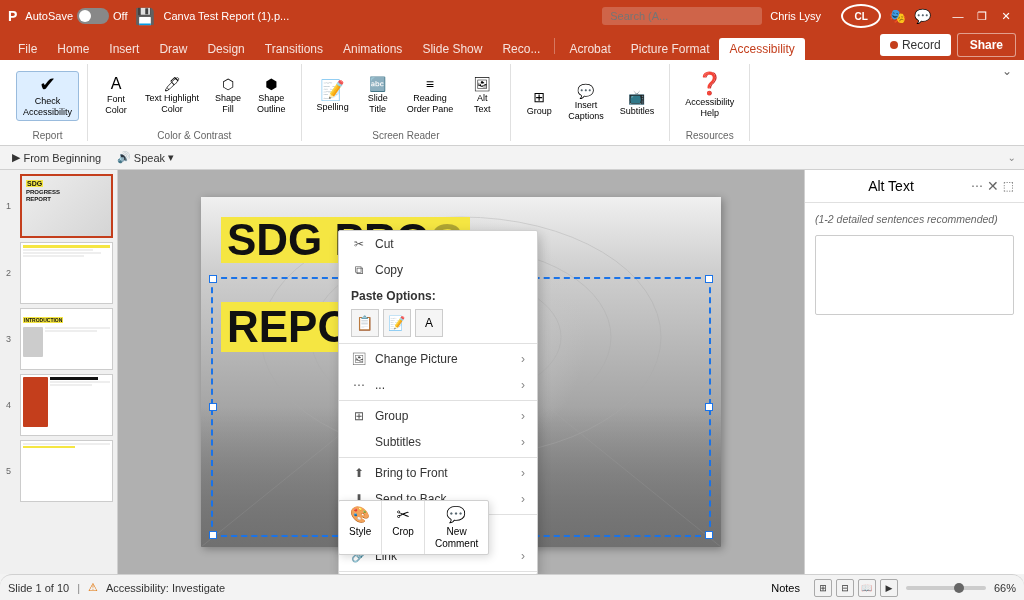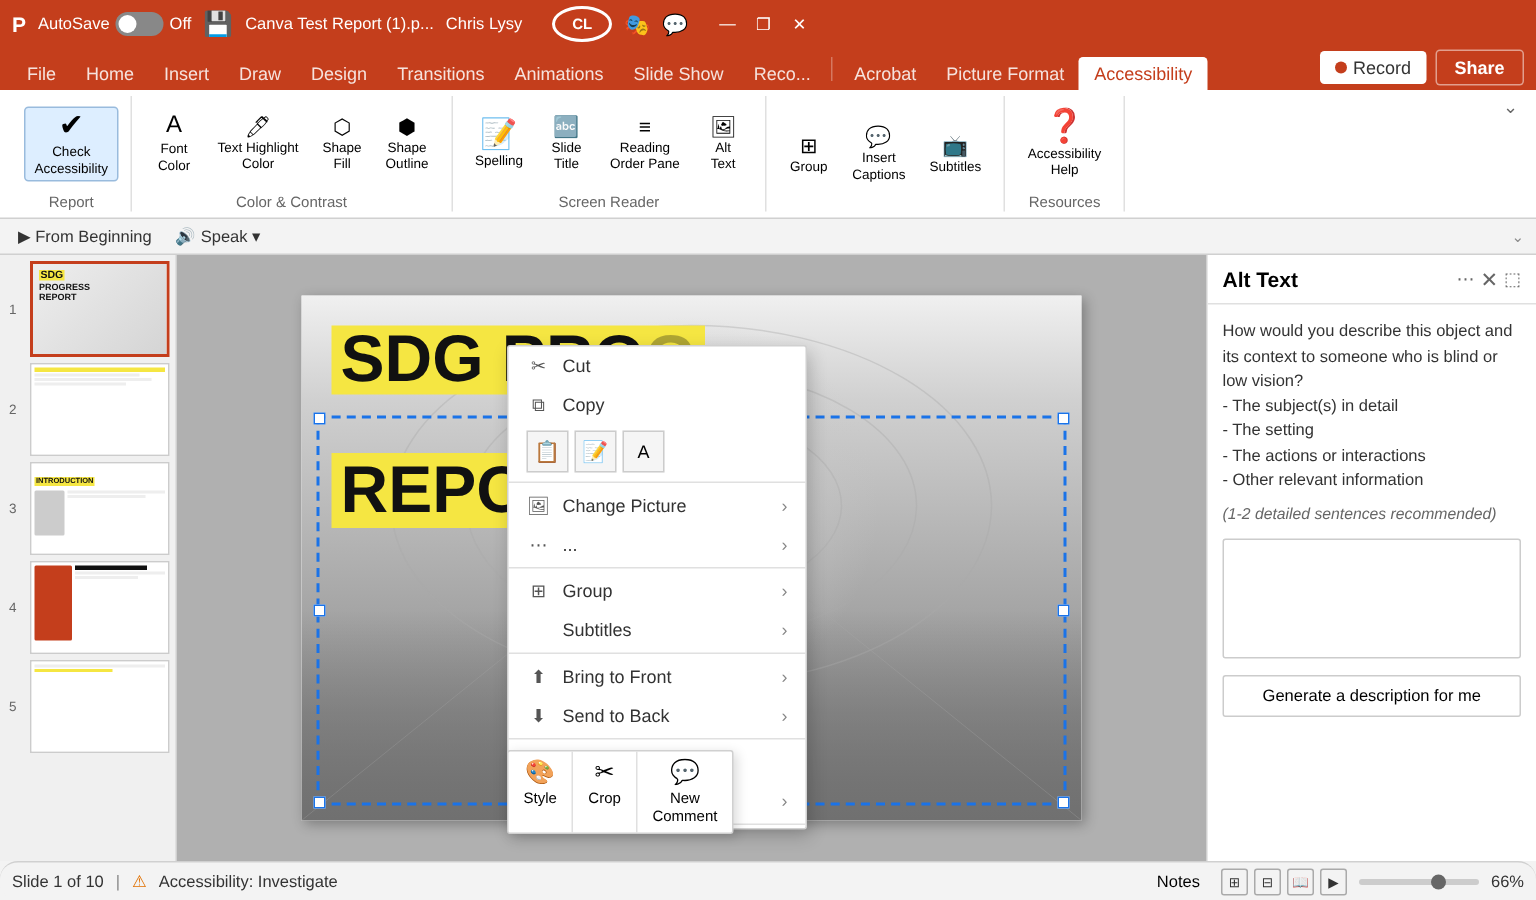--- a/index.html
+++ b/index.html
@@ -255,21 +255,21 @@
       flex-direction: column;
       overflow-y: auto;
     }
     .panel-header {
       display: flex;
       align-items: center;
       padding: 8px 10px;
       border-bottom: 1px solid #e0e0e0;
       gap: 4px;
     }
-    .panel-title { font-size: 14px; font-weight: 700; flex: 1; }
+    .panel-title { font-size: 14px; font-weight: 400; flex: 1; text-align: center; }
     .panel-close { cursor: pointer; color: #666; font-size: 14px; border: none; background: none; }
     .panel-expand { cursor: pointer; color: #666; font-size: 12px; border: none; background: none; }
     .panel-body { padding: 10px; flex: 1; }
     .alt-description { font-size: 11px; color: #333; line-height: 1.5; margin-bottom: 8px; }
     .alt-hint { font-style: italic; color: #666; font-size: 10.5px; margin-bottom: 10px; }
     .alt-textarea {
       width: 100%;
       height: 80px;
       border: 1px solid #ccc;
       border-radius: 2px;
@@ -332,20 +332,21 @@
   <span class="title-bar-logo">P</span>
   <div class="autosave-area">
     <span>AutoSave</span>
     <span class="toggle-switch">
       <span class="toggle-knob"></span>
     </span>
     <span>Off</span>
   </div>
   <span style="color:white;font-size:16px;">💾</span>
   <span style="color:white;font-size:11px;">Canva Test Report (1).p...</span>
+  <input class="title-bar-search" type="text" placeholder="Search (A..." style="">
   <div class="title-bar-user">
     <span>Chris Lysy</span>
     <div class="user-avatar">CL</div>
   </div>
   <span style="color:white;font-size:14px;">🎭</span>
   <span style="color:white;font-size:14px;">💬</span>
   <div class="title-bar-controls">
     <button class="win-btn">—</button>
     <button class="win-btn">❐</button>
     <button class="win-btn close">✕</button>
@@ -607,20 +608,21 @@
 
     <div class="context-menu">
       <div class="ctx-item">
         <span class="ctx-item-icon">✂</span>
         <span>Cut</span>
       </div>
       <div class="ctx-item">
         <span class="ctx-item-icon">⧉</span>
         <span>Copy</span>
       </div>
+      <div class="ctx-section-title">Paste Options:</div>
       <div style="padding:4px 12px;display:flex;gap:4px;">
         <div style="width:28px;height:28px;border:1px solid #ccc;background:#f5f5f5;cursor:pointer;display:flex;align-items:center;justify-content:center;font-size:14px;">📋</div>
         <div style="width:28px;height:28px;border:1px solid #ccc;background:#f5f5f5;cursor:pointer;display:flex;align-items:center;justify-content:center;font-size:14px;">📝</div>
         <div style="width:28px;height:28px;border:1px solid #ccc;background:#f5f5f5;cursor:pointer;display:flex;align-items:center;justify-content:center;font-size:12px;">A</div>
       </div>
       <div class="ctx-divider"></div>
       <div class="ctx-item">
         <span class="ctx-item-icon">🖼</span>
         <span>Change Picture</span>
         <span class="ctx-submenu-arrow">›</span>
@@ -683,30 +685,22 @@
   </div>
 
   <div class="alt-text-panel">
     <div class="panel-header">
       <span class="panel-title">Alt Text</span>
       <button class="panel-expand">⋯</button>
       <button class="panel-close">✕</button>
       <button class="panel-expand">⬚</button>
     </div>
     <div class="panel-body">
-      <div class="alt-description">
-        How would you describe this object and its context to someone who is blind or low vision?<br>
-        - The subject(s) in detail<br>
-        - The setting<br>
-        - The actions or interactions<br>
-        - Other relevant information
-      </div>
       <div class="alt-hint">(1-2 detailed sentences recommended)</div>
       <textarea class="alt-textarea" placeholder="" style=""></textarea>
-      <button class="generate-btn">Generate a description for me</button>
     </div>
   </div>
 
 </div>
 
 <div class="status-bar">
   <span>Slide 1 of 10</span>
   <span style="color:#888;">|</span>
   <span style="color:#e07000;">⚠</span>
   <span style="cursor:pointer;">Accessibility: Investigate</span>

